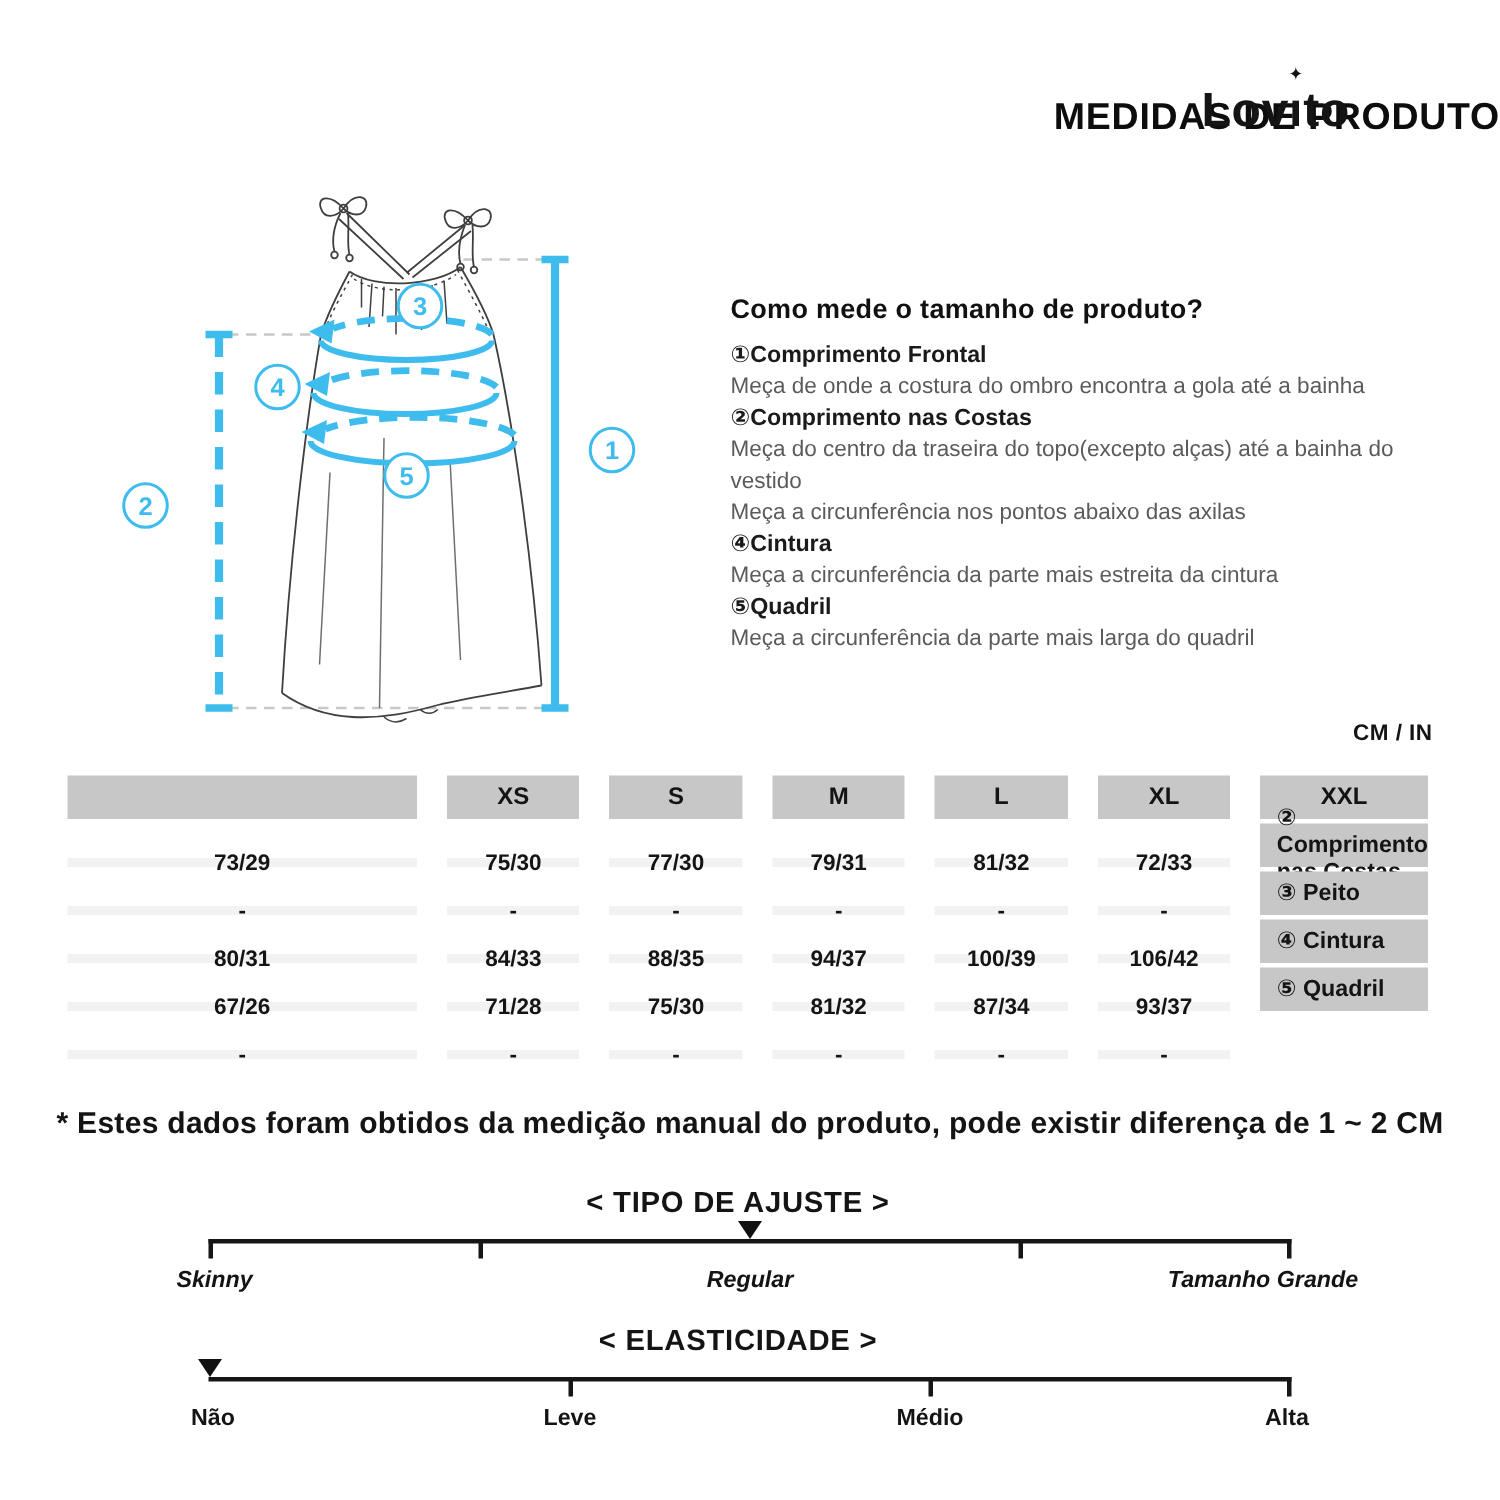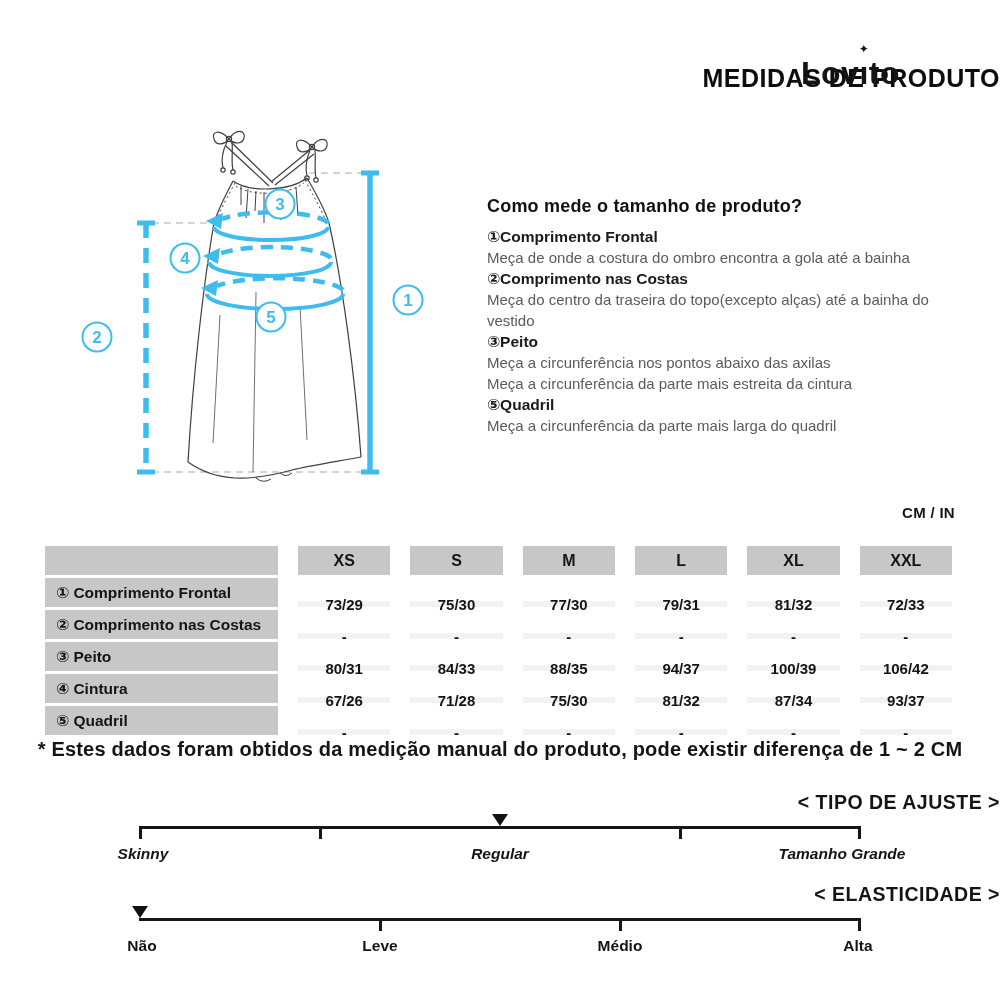--- a/index.html
+++ b/index.html
@@ -19,36 +19,36 @@
   
   .diagram { position:absolute; left:60px; top:110px; width:420px; height:390px; }
 
   
   .instructions { position:absolute; left:487px; top:152px; width:492px; }
   .instructions h2 { font-size:18px; font-weight:700; color:#111; margin-bottom:9px; letter-spacing:.2px;margin-top:44px; }
   .instr-label { font-size:15.5px; font-weight:700; color:#1a1a1a; line-height:21px; }
   .instr-desc  { font-size:15px; font-weight:400; color:#5b5b5b; line-height:21px; }
 
   
-  .unit-label { position:absolute; right:45px; top:504px; font-size:15px; font-weight:800; letter-spacing:.3px; }
-  .size-table { position:absolute; left:45px; top:546px; width:907px;
+  .unit-label { position:absolute; right:45px; top:480px; font-size:15px; font-weight:800; letter-spacing:.3px; }
+  .size-table { position:absolute; left:45px; top:517px; width:907px;
     display:grid; grid-template-columns:233px repeat(6,1fr); grid-auto-rows:29px; gap:3px 20px; }
   .cell { display:flex; align-items:center; justify-content:center; }
   .cell.hdr { background:#c7c7c7; font-size:16px; font-weight:700; }
   .cell.corner { background:#c7c7c7; }
   .cell.lbl { background:#c7c7c7; justify-content:flex-start; padding-left:11px;
     font-size:15.5px; font-weight:600; }
   .cell.val { background:#f2f2f2; font-size:15px; font-weight:700;margin-top:23px; }
 
   
   .footnote { position:absolute; left:0; right:0; top:738px; text-align:center;
     font-size:20px; font-weight:700; letter-spacing:.2px; }
 
   
-  .scale-title { position:absolute; left:0; right:0; text-align:right;
+  .scale-title { position:absolute; left:0; right:16px; text-align:center;
     font-size:19.5px; font-weight:800; letter-spacing:.5px; }
   .scale-title.fit  { top:791px; }
   .scale-title.elas { top:883px; }
   .scale { position:absolute; left:120px; width:760px; height:46px; }
   .scale.fit  { top:826px;font-style:italic; }
   .scale.elas { top:918px; }
   .scale-line { position:absolute; left:19px; right:19px; top:0; height:3px; background:#161616; }
   .tick { position:absolute; top:0; width:3px; height:13px; background:#161616; }
   .marker { position:absolute; top:-12px; width:0; height:0;
     border-left:8px solid transparent; border-right:8px solid transparent;
@@ -149,44 +149,43 @@
     <h2>Como mede o tamanho de produto?</h2>
     <div>
       <div class="instr-label">①Comprimento Frontal</div>
       <div class="instr-desc">Meça de onde a costura do ombro encontra a gola até a bainha</div>
     </div>
     <div>
       <div class="instr-label">②Comprimento nas Costas</div>
       <div class="instr-desc">Meça do centro da traseira do topo(excepto alças) até a bainha do vestido</div>
     </div>
     <div>
-      <div class="instr-label">③Peito</div>
       <div class="instr-desc">Meça a circunferência nos pontos abaixo das axilas</div>
     </div>
     <div>
+      <div class="instr-label">④Cintura</div>
       <div class="instr-desc">Meça a circunferência da parte mais estreita da cintura</div>
     </div>
     <div>
       <div class="instr-label">⑤Quadril</div>
       <div class="instr-desc">Meça a circunferência da parte mais larga do quadril</div>
     </div>
   </div>
 
   <div class="unit-label">CM / IN</div>
 
   <div class="size-table">
     <div class="cell corner"></div>
     <div class="cell hdr">XS</div>
     <div class="cell hdr">S</div>
     <div class="cell hdr">M</div>
     <div class="cell hdr">L</div>
     <div class="cell hdr">XL</div>
     <div class="cell hdr">XXL</div>
 
-    <div class="cell lbl">① Comprimento Frontal</div>
     <div class="cell val">73/29</div>
     <div class="cell val">75/30</div>
     <div class="cell val">77/30</div>
     <div class="cell val">79/31</div>
     <div class="cell val">81/32</div>
     <div class="cell val">72/33</div>
 
     <div class="cell lbl">② Comprimento nas Costas</div>
     <div class="cell val">-</div>
     <div class="cell val">-</div>

